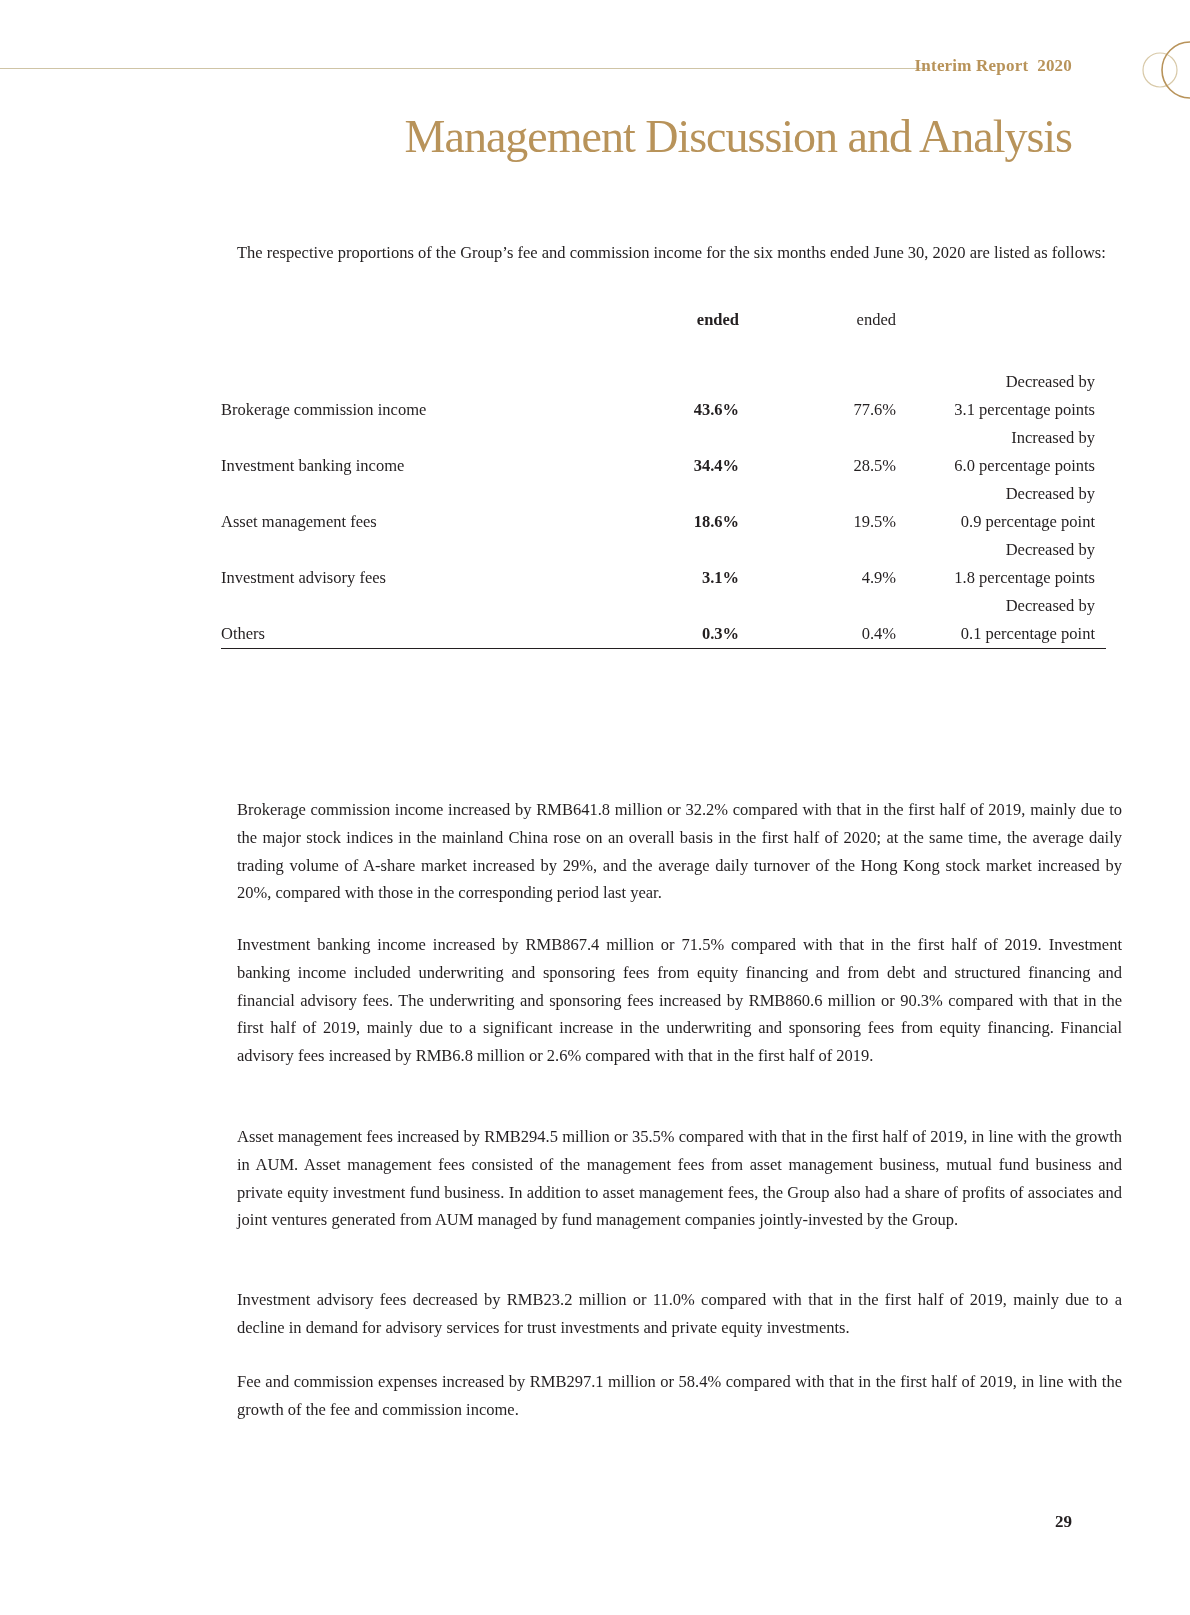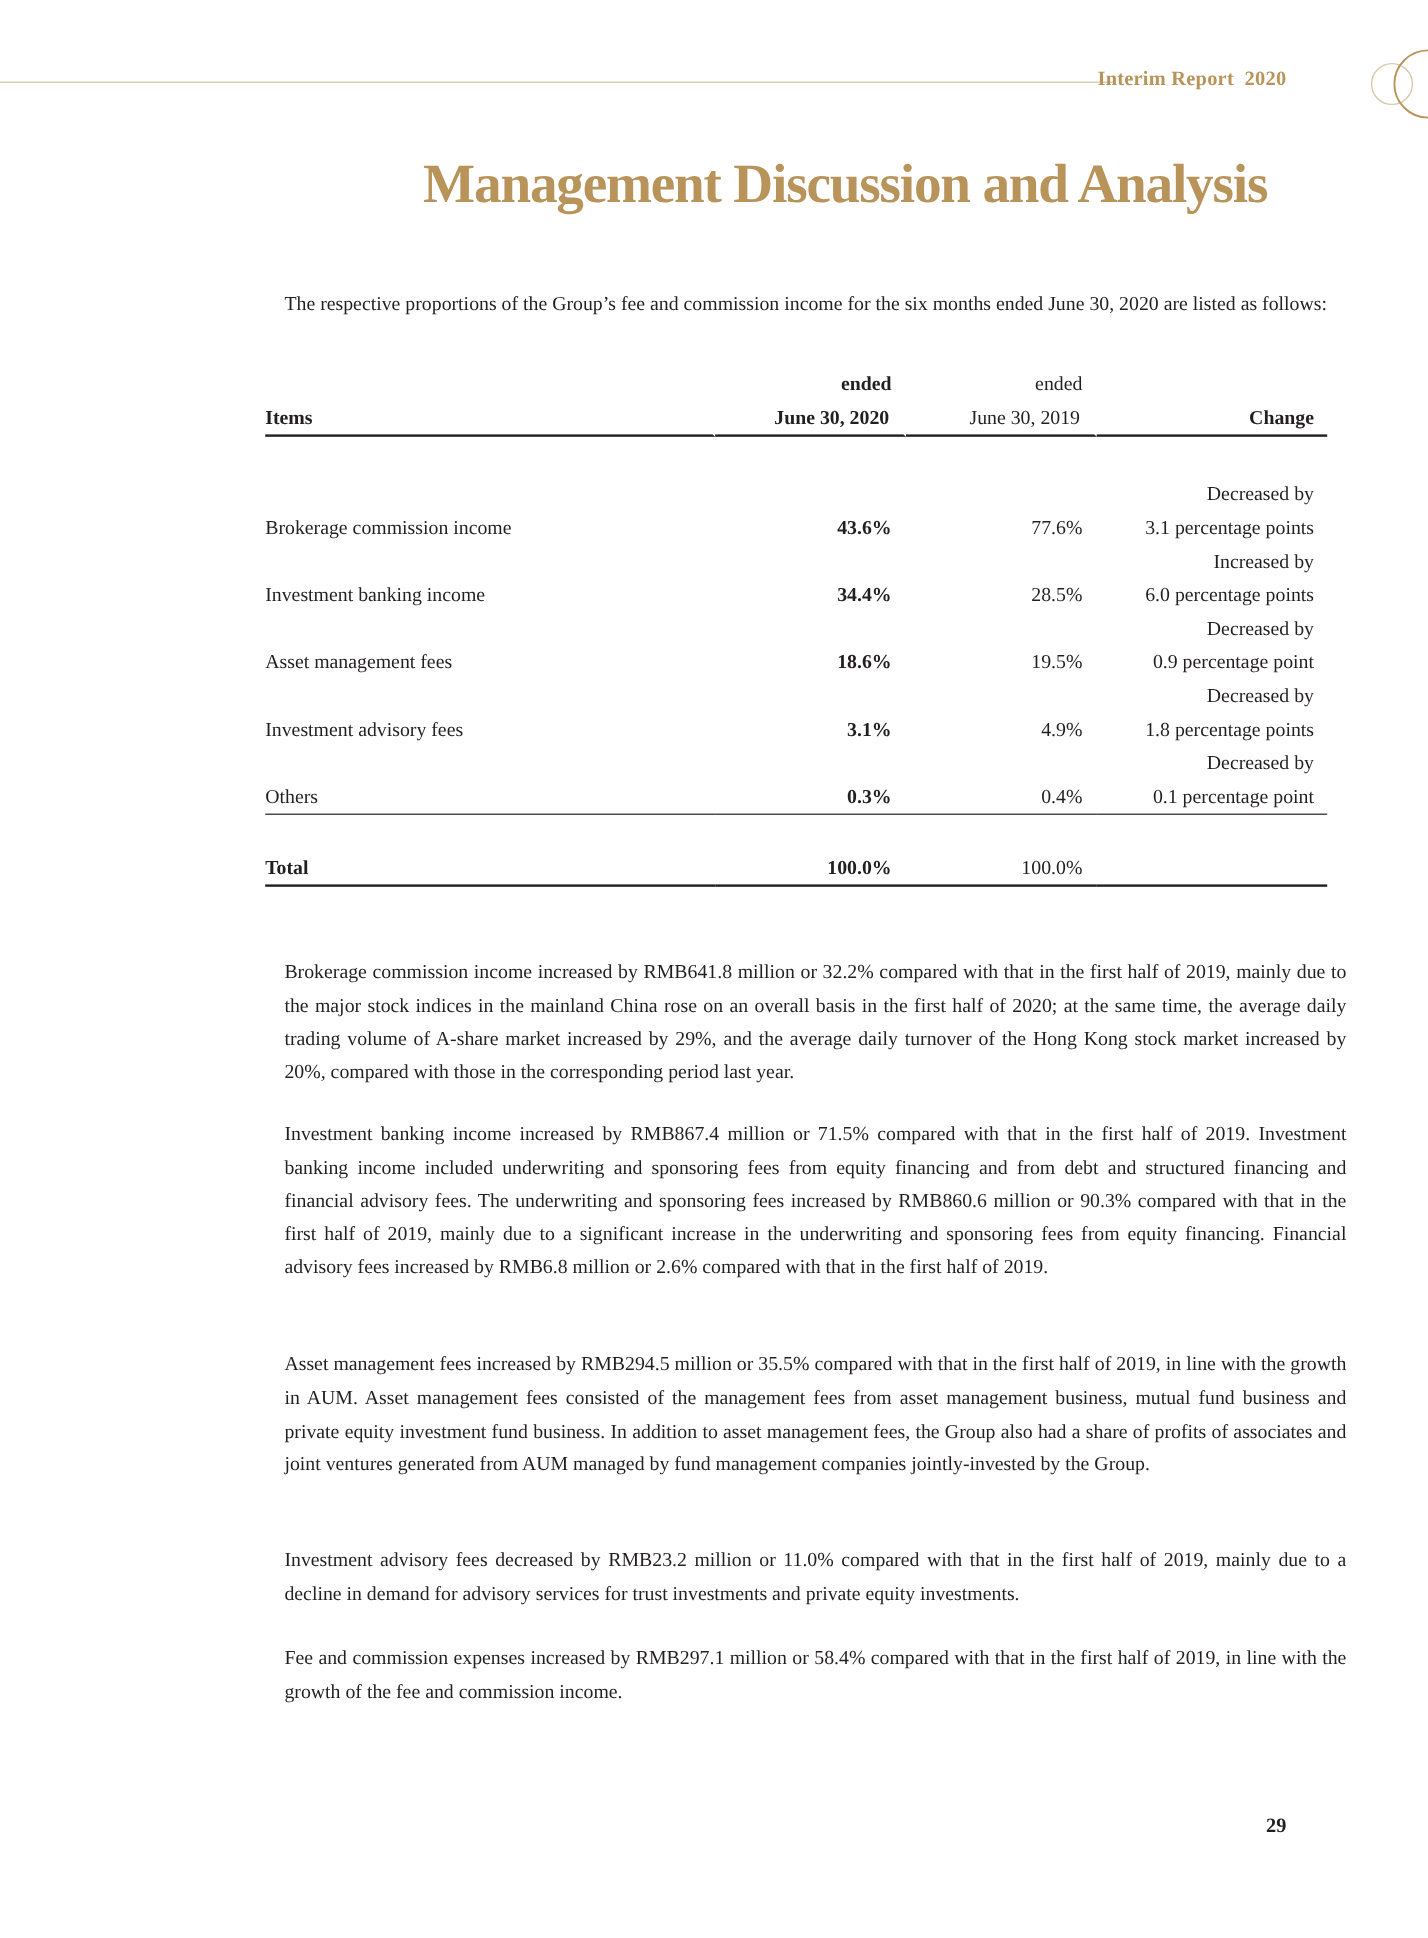--- a/index.html
+++ b/index.html
@@ -10,22 +10,22 @@
   .header-rule {
     position: absolute; left: 0; top: 68px; width: 930px; height: 1px;
     background: #cfc4a6;
   }
   .header-label {
     position: absolute; right: 118px; top: 56px;
     font-size: 17px; font-weight: bold; color: #b8935a; letter-spacing: 0.2px;
   }
   .header-deco { position: absolute; left: 1138px; top: 40px; }
   .page-title {
-    position: absolute; right: 118px; top: 110px; margin: 16px;
-    font-size: 46px; font-weight: bold; color: #b8935a; letter-spacing: -1px;
+    position: absolute; right: 118px; top: 110px; margin: 0;
+    font-size: 46px; font-weight: normal; color: #b8935a; letter-spacing: -1px;
   }
   .content { position: absolute; left: 221px; width: 885px; }
   .para {
     margin: 16px; font-size: 16.5px; line-height: 27.8px; text-align: justify;
   }
   .intro { top: 223px; }
   table.fees {
     position: absolute; left: 221px; top: 306px; width: 885px;
     border-collapse: separate; border-spacing: 0; font-size: 16.5px;
   }
@@ -65,26 +65,20 @@
 <p class="content para intro">The respective proportions of the Group’s fee and commission income for the six months ended June 30, 2020 are listed as follows:</p>
 
 <table class="fees">
   <thead>
     <tr>
       <th class="col-item"></th>
       <th class="col-2020 bold">ended</th>
       <th class="col-2019">ended</th>
       <th class="col-change"></th>
     </tr>
-    <tr class="head-row">
-      <th class="col-item bold gap-right">Items</th>
-      <th class="col-2020 bold gap-right">June 30, 2020</th>
-      <th class="col-2019 gap-right">June 30, 2019</th>
-      <th class="col-change bold">Change</th>
-    </tr>
   </thead>
   <tbody>
     <tr class="spacer">
         <td colspan="4"></td>
       </tr>
 
     <tr>
       <td class="col-item">Brokerage commission income</td>
       <td class="col-2020 bold">43.6%</td>
       <td class="col-2019">77.6%</td>
@@ -112,26 +106,20 @@
       <td class="col-item">Others</td>
       <td class="col-2020 bold">0.3%</td>
       <td class="col-2019">0.4%</td>
       <td class="col-change change-cell"><span>Decreased by</span><br><span>0.1 percentage point</span></td>
     </tr>
 
     <tr class="spacer2">
         <td colspan="4"></td>
       </tr>
 
-    <tr class="total-row">
-      <td class="col-item bold">Total</td>
-      <td class="col-2020 bold">100.0%</td>
-      <td class="col-2019">100.0%</td>
-      <td class="col-change"></td>
-    </tr>
   </tbody>
 </table>
 
 <p class="content para" style="top:780px;">Brokerage commission income increased by RMB641.8 million or 32.2% compared with that in the first half of 2019, mainly due to the major stock indices in the mainland China rose on an overall basis in the first half of 2020; at the same time, the average daily trading volume of A-share market increased by 29%, and the average daily turnover of the Hong Kong stock market increased by 20%, compared with those in the corresponding period last year.</p>
 <p class="content para" style="top:915px;">Investment banking income increased by RMB867.4 million or 71.5% compared with that in the first half of 2019. Investment banking income included underwriting and sponsoring fees from equity financing and from debt and structured financing and financial advisory fees. The underwriting and sponsoring fees increased by RMB860.6 million or 90.3% compared with that in the first half of 2019, mainly due to a significant increase in the underwriting and sponsoring fees from equity financing. Financial advisory fees increased by RMB6.8 million or 2.6% compared with that in the first half of 2019.</p>
 <p class="content para" style="top:1107px;">Asset management fees increased by RMB294.5 million or 35.5% compared with that in the first half of 2019, in line with the growth in AUM. Asset management fees consisted of the management fees from asset management business, mutual fund business and private equity investment fund business. In addition to asset management fees, the Group also had a share of profits of associates and joint ventures generated from AUM managed by fund management companies jointly-invested by the Group.</p>
 <p class="content para" style="top:1270px;">Investment advisory fees decreased by RMB23.2 million or 11.0% compared with that in the first half of 2019, mainly due to a decline in demand for advisory services for trust investments and private equity investments.</p>
 <p class="content para" style="top:1352px;">Fee and commission expenses increased by RMB297.1 million or 58.4% compared with that in the first half of 2019, in line with the growth of the fee and commission income.</p>
 
 <div class="page-num">29</div>

